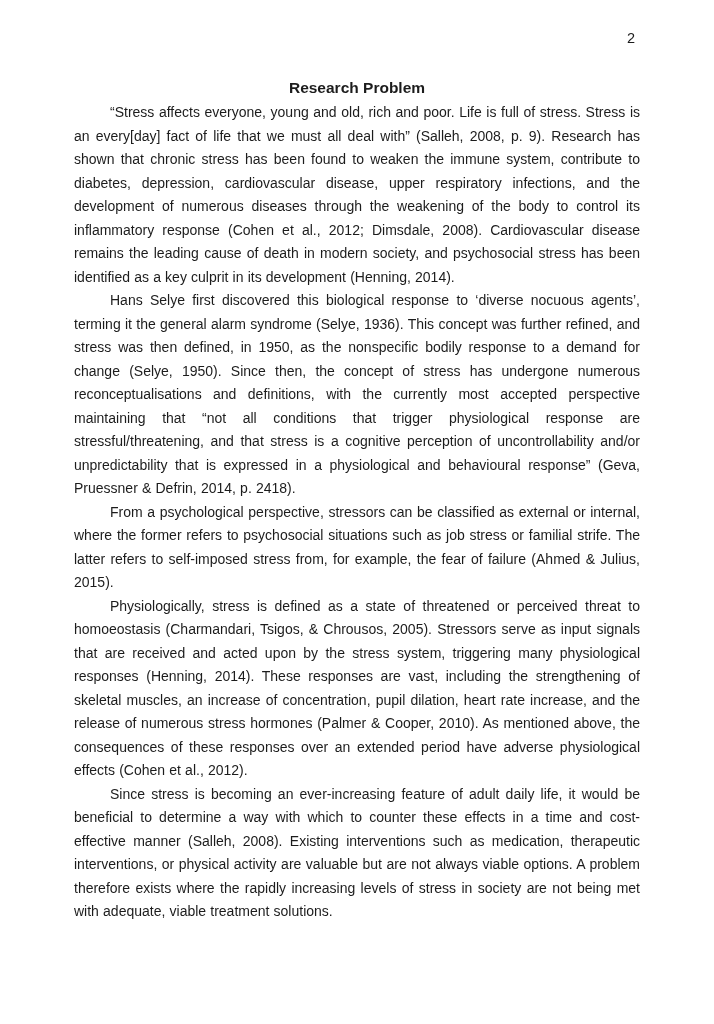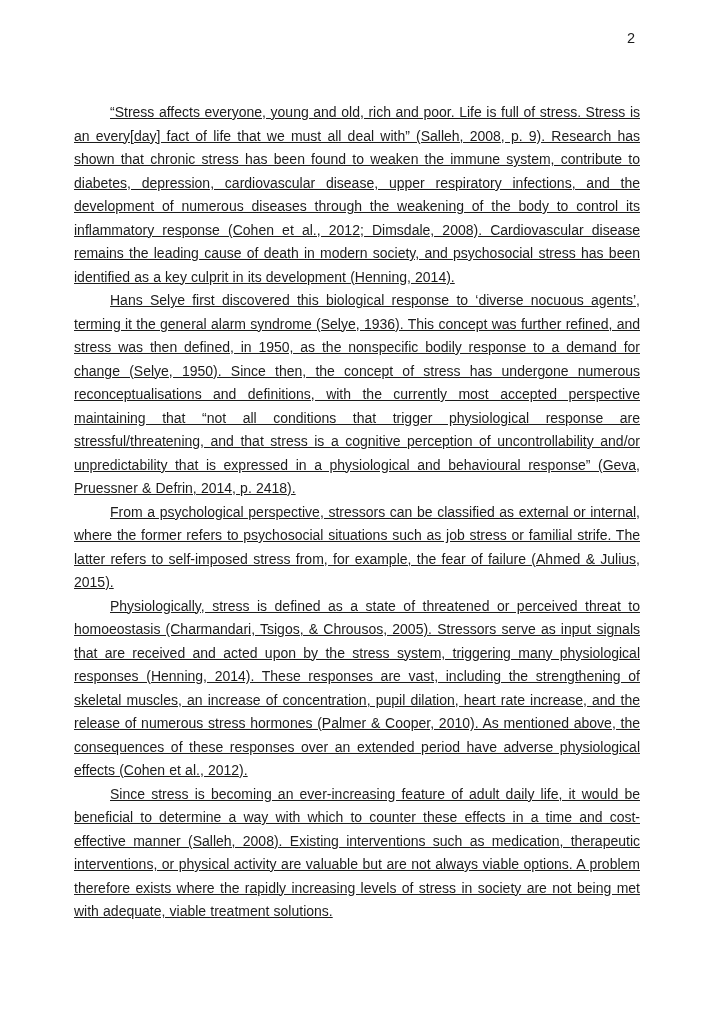--- a/index.html
+++ b/index.html
@@ -36,39 +36,39 @@
     font-size: 15.5px;
     font-weight: bold;
     line-height: 23.5px;
     color: #1c1c1c;
   }
   .doc-body {
     position: absolute;
     top: 101px;
     left: 74px;
     width: 566px;
-    text-decoration: underline;
   }
   .doc-body p {
     margin: 0;
     font-size: 14px;
     line-height: 23.5px;
     text-align: justify;
     text-indent: 36px;
     word-spacing: 0.02em;
     color: #1c1c1c;
   }
 </style>
 </head>
 <body>
 
 <div class="sheet">
 
   <div class="page-number">2</div>
 
+  <h1 class="doc-title">Research Problem</h1>
 
   <div class="doc-body">
     <p>“Stress affects everyone, young and old, rich and poor. Life is full of stress. Stress is an every[day] fact of life that we must all deal with” (Salleh, 2008, p. 9). Research has shown that chronic stress has been found to weaken the immune system, contribute to diabetes, depression, cardiovascular disease, upper respiratory infections, and the development of numerous diseases through the weakening of the body to control its inflammatory response (Cohen et al., 2012; Dimsdale, 2008). Cardiovascular disease remains the leading cause of death in modern society, and psychosocial stress has been identified as a key culprit in its development (Henning, 2014).</p>
     <p>Hans Selye first discovered this biological response to ‘diverse nocuous agents’, terming it the general alarm syndrome (Selye, 1936). This concept was further refined, and stress was then defined, in 1950, as the nonspecific bodily response to a demand for change (Selye, 1950). Since then, the concept of stress has undergone numerous reconceptualisations and definitions, with the currently most accepted perspective maintaining that “not all conditions that trigger physiological response are stressful/threatening, and that stress is a cognitive perception of uncontrollability and/or unpredictability that is expressed in a physiological and behavioural response” (Geva, Pruessner &amp; Defrin, 2014, p. 2418).</p>
     <p>From a psychological perspective, stressors can be classified as external or internal, where the former refers to psychosocial situations such as job stress or familial strife. The latter refers to self-imposed stress from, for example, the fear of failure (Ahmed &amp; Julius, 2015).</p>
     <p>Physiologically, stress is defined as a state of threatened or perceived threat to homoeostasis (Charmandari, Tsigos, &amp; Chrousos, 2005). Stressors serve as input signals that are received and acted upon by the stress system, triggering many physiological responses (Henning, 2014). These responses are vast, including the strengthening of skeletal muscles, an increase of concentration, pupil dilation, heart rate increase, and the release of numerous stress hormones (Palmer &amp; Cooper, 2010). As mentioned above, the consequences of these responses over an extended period have adverse physiological effects (Cohen et al., 2012).</p>
     <p>Since stress is becoming an ever-increasing feature of adult daily life, it would be beneficial to determine a way with which to counter these effects in a time and cost-effective manner (Salleh, 2008). Existing interventions such as medication, therapeutic interventions, or physical activity are valuable but are not always viable options. A problem therefore exists where the rapidly increasing levels of stress in society are not being met with adequate, viable treatment solutions.</p>
   </div>
 
 </div>

